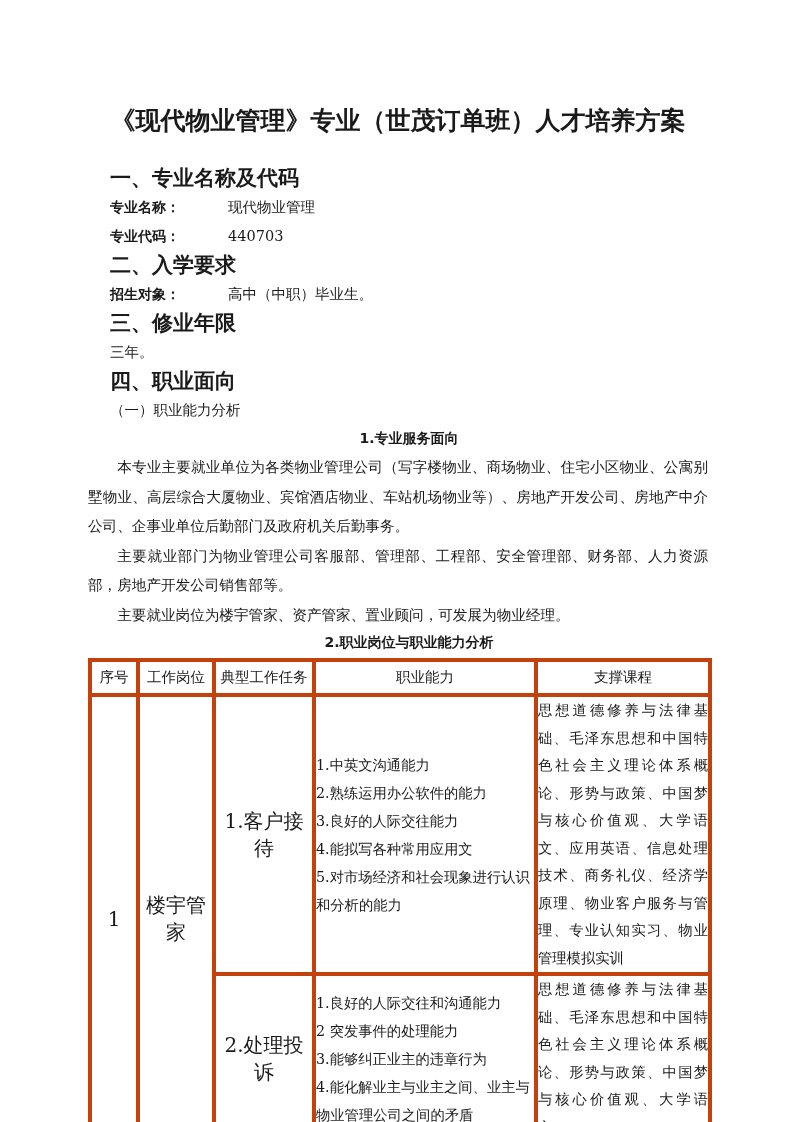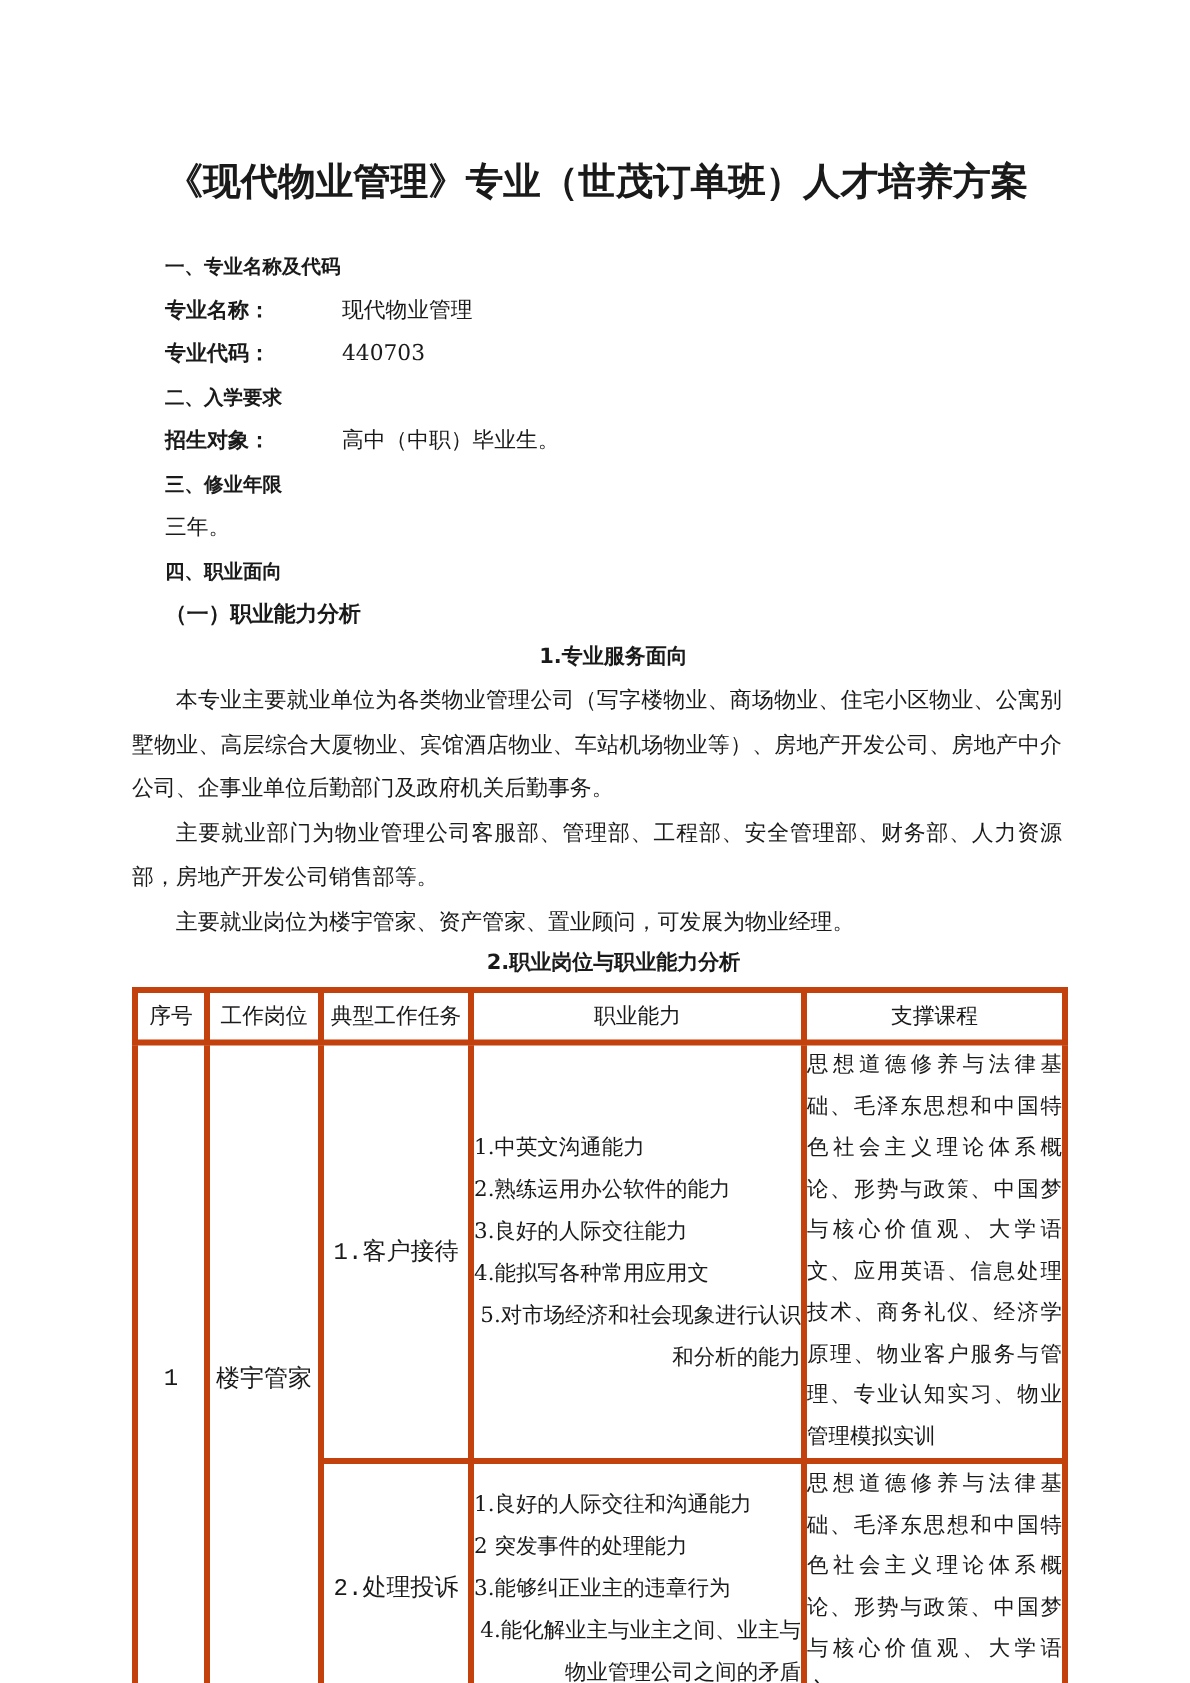--- a/index.html
+++ b/index.html
@@ -38,29 +38,29 @@
     text-align: center;
     letter-spacing: 0px;
     margin: 0 0 26px 0;
     white-space: nowrap;
   }
 
   
   .h-sec {
     font-family: "DejaVu Sans", sans-serif;
     font-weight: bold;
-    font-size: 13px;
+    font-size: 21px;
     line-height: 29px;
     margin: 0;
     padding-left: 22px;
   }
   
   .h-sub {
     font-family: "DejaVu Sans", sans-serif;
-    font-weight: bold;
+    font-weight: normal;
     font-size: 14.5px;
     line-height: 29px;
     margin: 0;
     padding-left: 22px;
   }
   .h-sub2 {
     font-family: "DejaVu Sans", sans-serif;
     font-weight: bold;
     font-size: 14px;
     line-height: 27px;
@@ -125,40 +125,39 @@
     font-family: "DejaVu Serif", serif;
   }
   .col-no     { width: 48px; }
   .col-post   { width: 76px; }
   .col-task   { width: 100px; }
   .col-skill  { width: 222px; }
   .col-course { width: 174px; }
 
   td.c-center {
     text-align: center;
-    font-size: 16px;
-    font-family: Liberation Mono, monospace;
+    font-size: 20px;
   }
   td.c-list {
     text-align: left;
     font-size: 14.3px;
     line-height: 28px;
     padding: 6px 6px 6px 8px;
     vertical-align: middle;
   }
   td.c-course {
     text-align: justify;
     text-justify: inter-ideograph;
     font-size: 14.3px;
     line-height: 27.5px;
     padding: 4px 5px 4px 6px;
     vertical-align: top;
   }
   .skill-line { display: block; white-space: nowrap; }
-  .skill-line.wrapline { white-space: normal; text-align: right; }
+  .skill-line.wrapline { white-space: normal; }
 </style>
 </head>
 <body>
 
 <div class="page">
   <div class="content">
 
     <h1 class="doc-title">《现代物业管理》专业（世茂订单班）人才培养方案</h1>
 
     <p class="h-sec">一、专业名称及代码</p>

